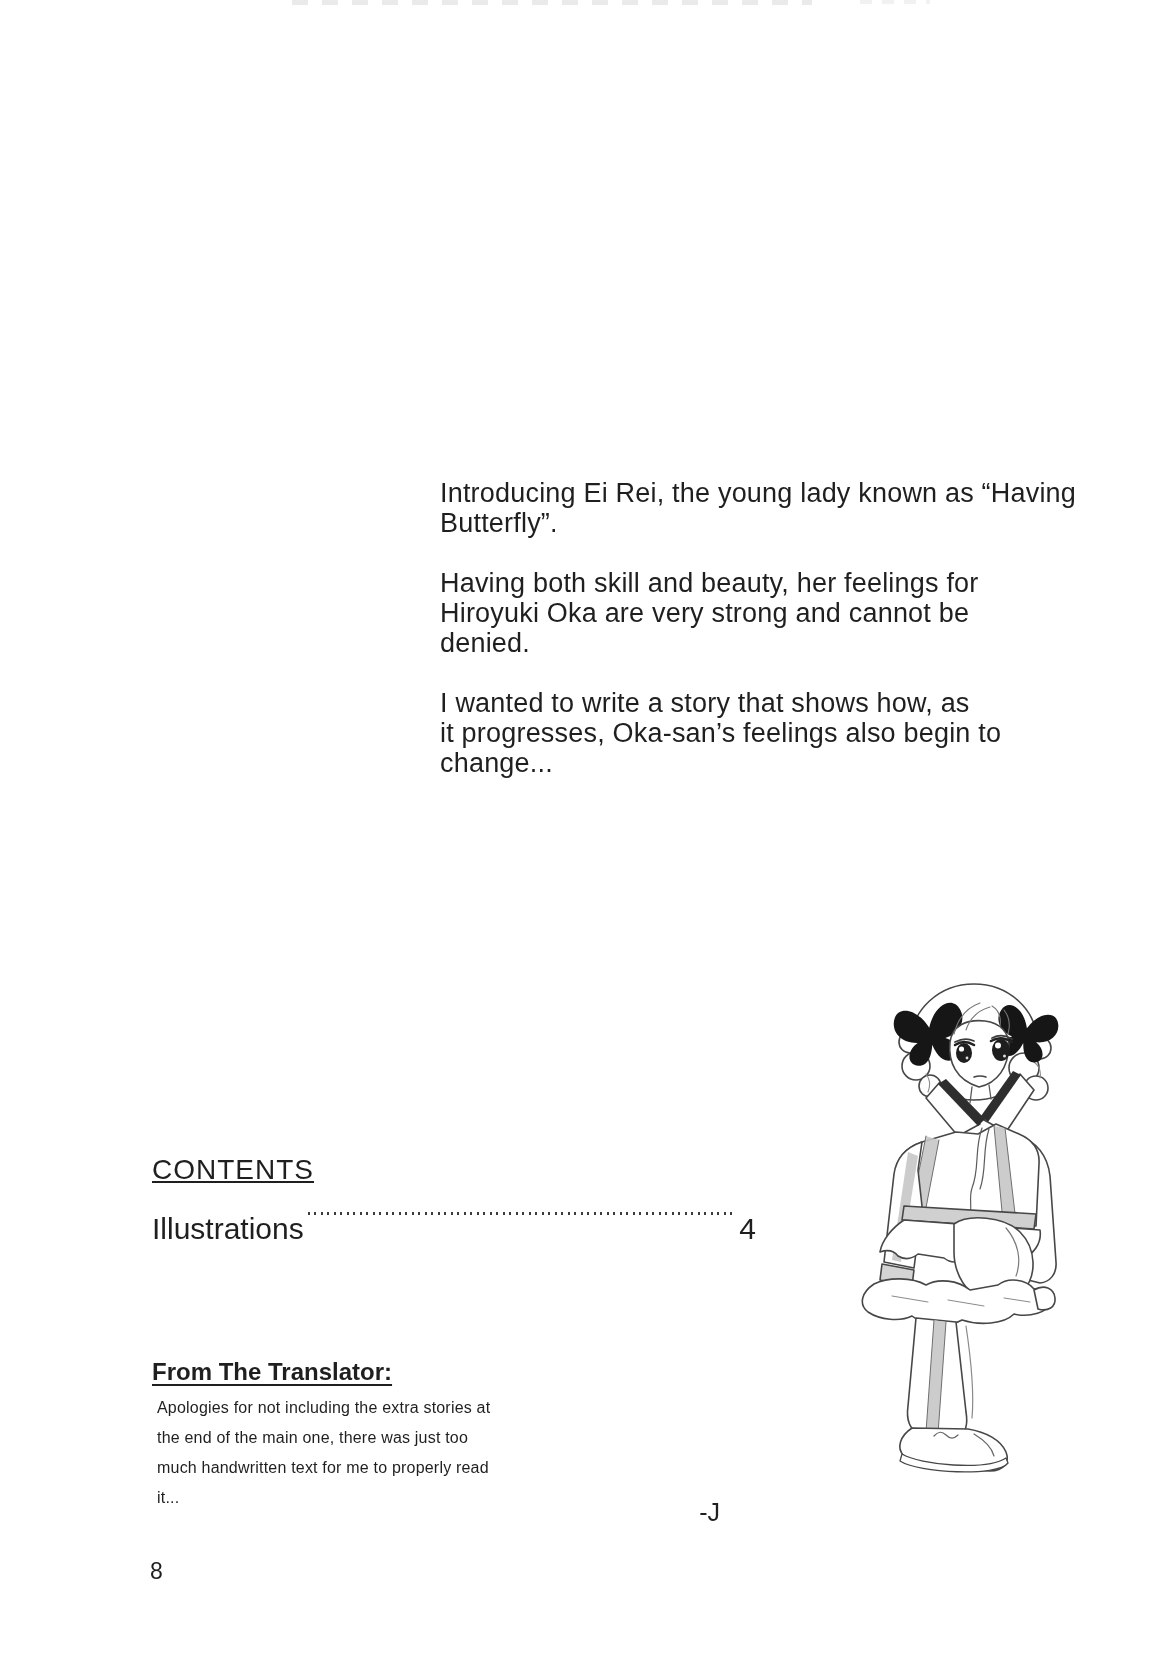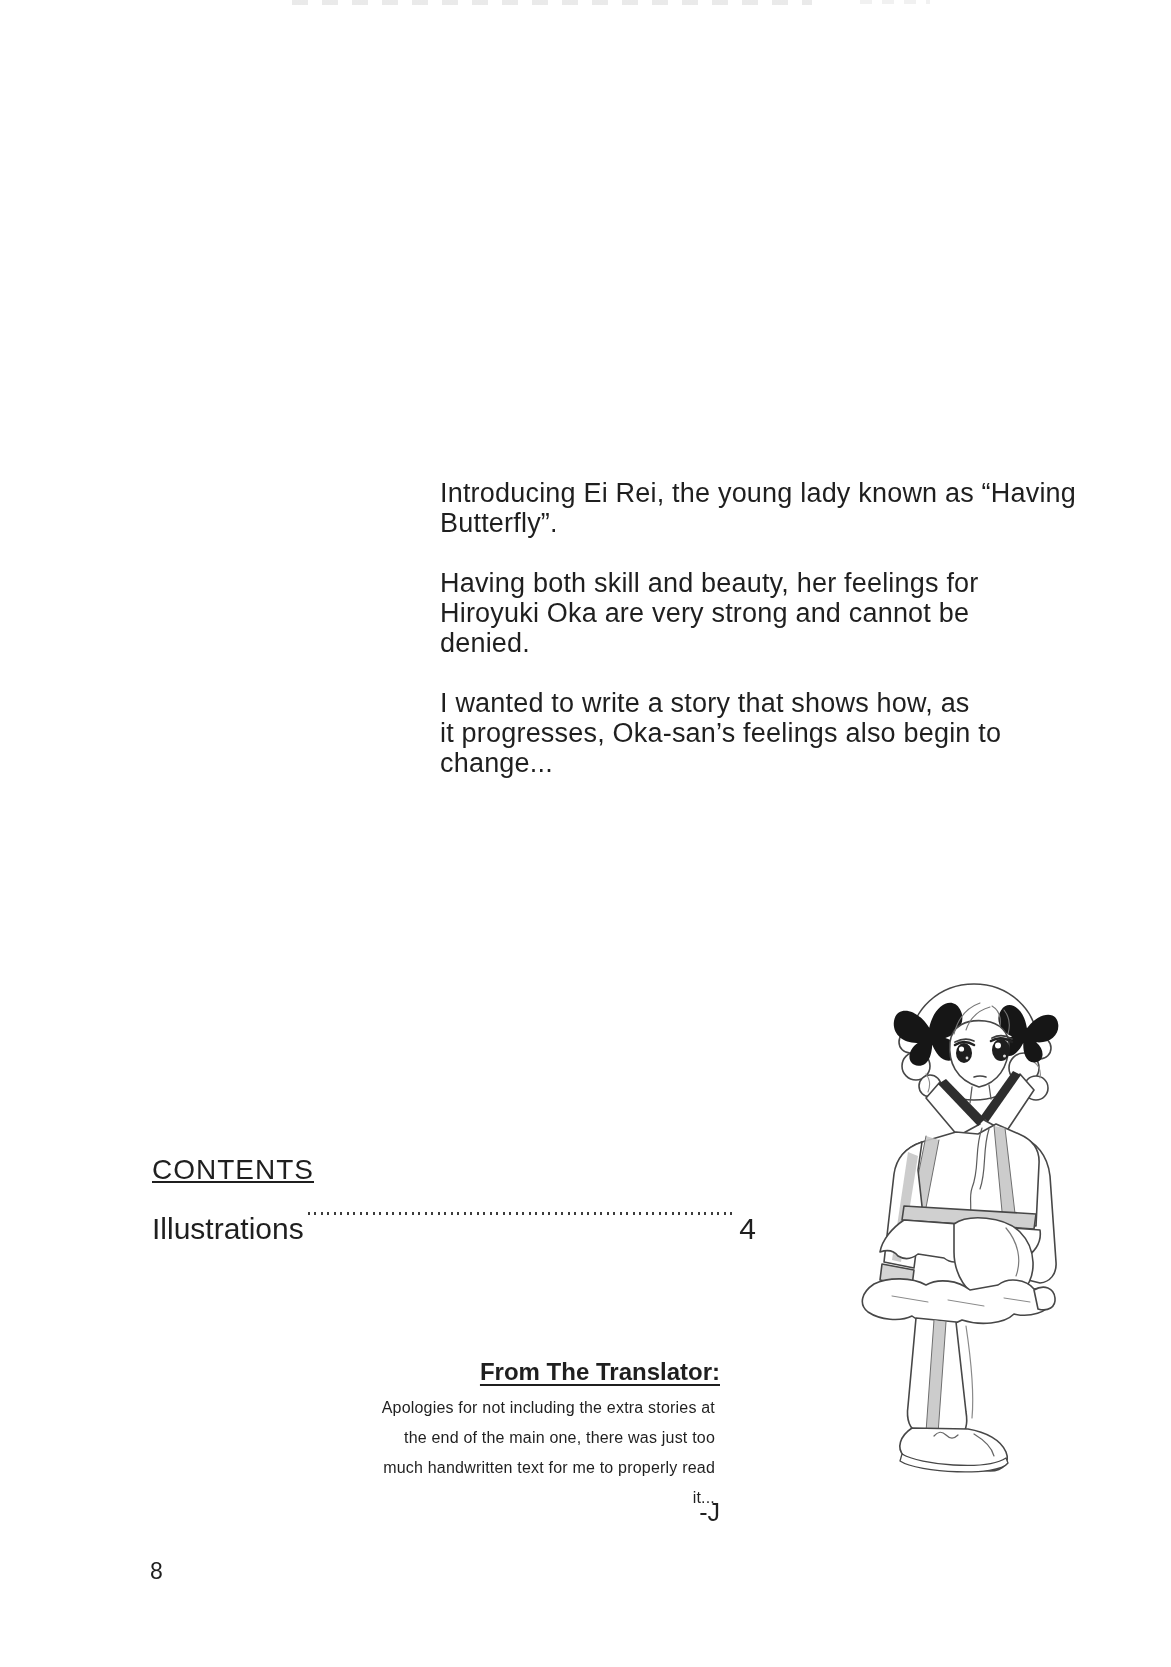--- a/index.html
+++ b/index.html
@@ -27,21 +27,21 @@
     font-size:28px;letter-spacing:1px;text-decoration:underline;
   }
   .toc{position:absolute;left:152px;top:1212px;width:604px;}
   .toc-row{display:flex;height:38px;margin-bottom:24px;}
   .toc-label{font-size:30px;line-height:34px;white-space:nowrap;}
   .dot-leader{
     flex:1 1 auto;height:3px;margin:0 6px 7px 4px;
     background:repeating-linear-gradient(90deg,#3c3c3c 0 2px,transparent 2px 6.5px);
   }
   .toc-page{font-size:30px;line-height:34px;}
-  .translator{position:absolute;left:152px;top:1358px;width:568px;text-align:right;}
+  .translator{position:absolute;left:152px;top:1358px;width:568px;}
   .translator-heading{
     font-size:24px;font-weight:bold;
     text-decoration:underline;text-decoration-thickness:2px;text-underline-offset:4px;
     margin:0 0 7px 0;
   }
   .translator-body{
     font-size:16px;line-height:30px;letter-spacing:.2px;
     margin:5px;white-space:pre-line;
   }
   .translator-signature{

